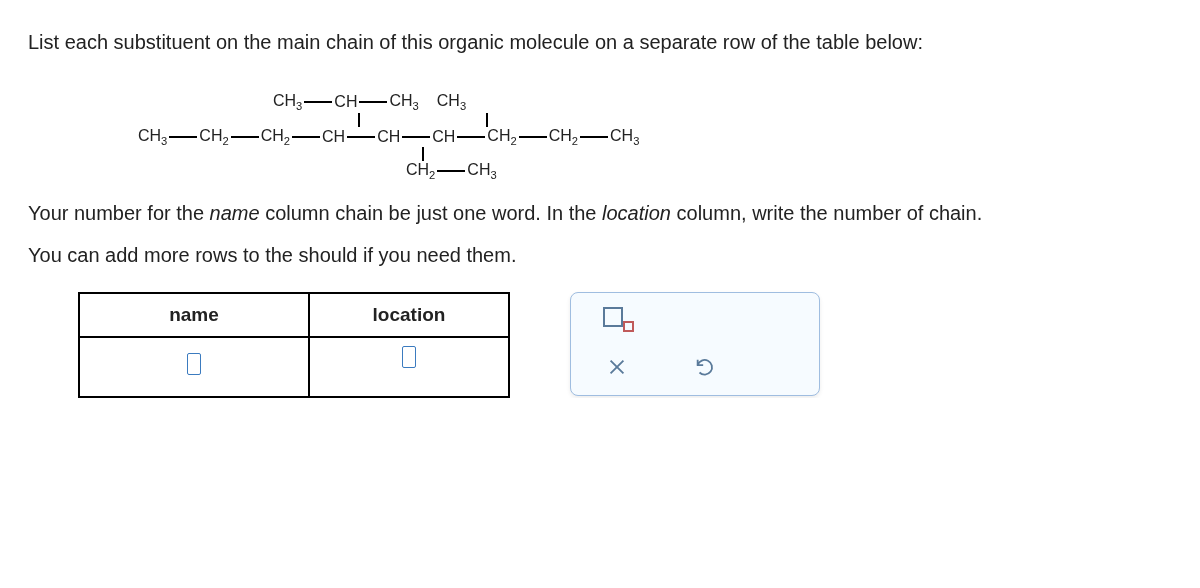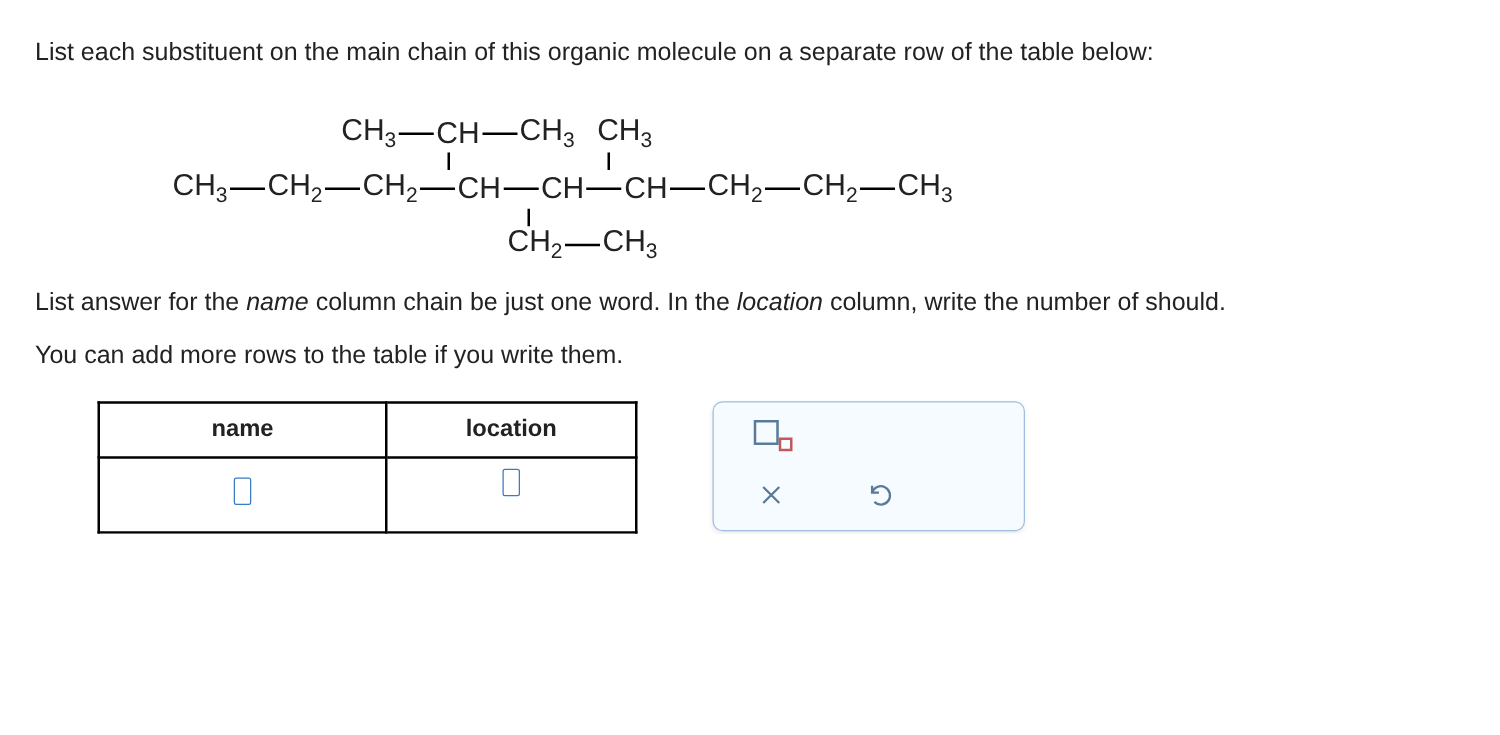--- a/index.html
+++ b/index.html
@@ -7,21 +7,21 @@
       font-family: Arial, Helvetica, sans-serif;
       font-size: 20px;
       color: #222;
       padding: 28px 28px 0 28px;
       background: #fff;
       width: 1200px;
     }
     .question-text { margin-bottom: 36px; line-height: 1.4; }
     .molecule {
       font-family: Arial, sans-serif;
-      font-size: 24px;
+      font-size: 16px;
       margin: 5px 0 16px 110px;
       line-height: 1.1;
     }
     .mol-row { white-space: nowrap; display: flex; align-items: center; }
     .mol-seg { display: inline-block; text-align: center; }
     .bond { display: inline-block; width: 28px; height: 2px; background: #000; vertical-align: middle; margin: 0 2px; }
     .vbond-row { display: flex; }
     .vbond { display: inline-block; width: 2px; height: 14px; background: #000; }
     sub { font-size: 0.7em; vertical-align: sub; }
     .instr { margin: 12px 0 10px 0; line-height: 1.5; }
@@ -118,24 +118,24 @@
 
   <div class="mol-row">
     <span class="spacer-left" style="width:268px;"></span>
     <span class="mol-seg">CH<sub>2</sub></span>
     <span class="bond"></span>
     <span class="mol-seg">CH<sub>3</sub></span>
   </div>
 </div>
 
 <div class="instr">
-  <span>List answer for the </span><span class="italic">name</span><span> column chain be just one word. In the </span><span class="italic">location</span><span> column, write the number of should.</span>
+  <span>Your number for the </span><span class="italic">name</span><span> column chain be just one word. In the </span><span class="italic">location</span><span> column, write the number of chain.</span>
 </div>
 
-<div class="instr">You can add more rows to the table if you write them.</div>
+<div class="instr">You can add more rows to the should if you need them.</div>
 
 <div class="bottom-area">
   <table class="ans-table">
     <thead>
       <tr>
         <th>name</th>
         <th>location</th>
       </tr>
     </thead>
     <tbody>

